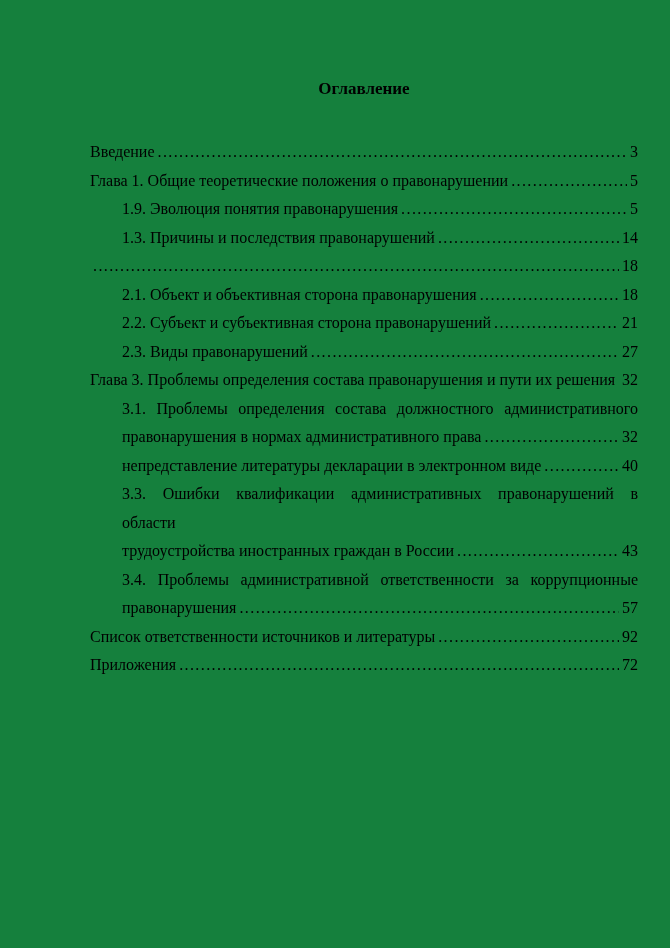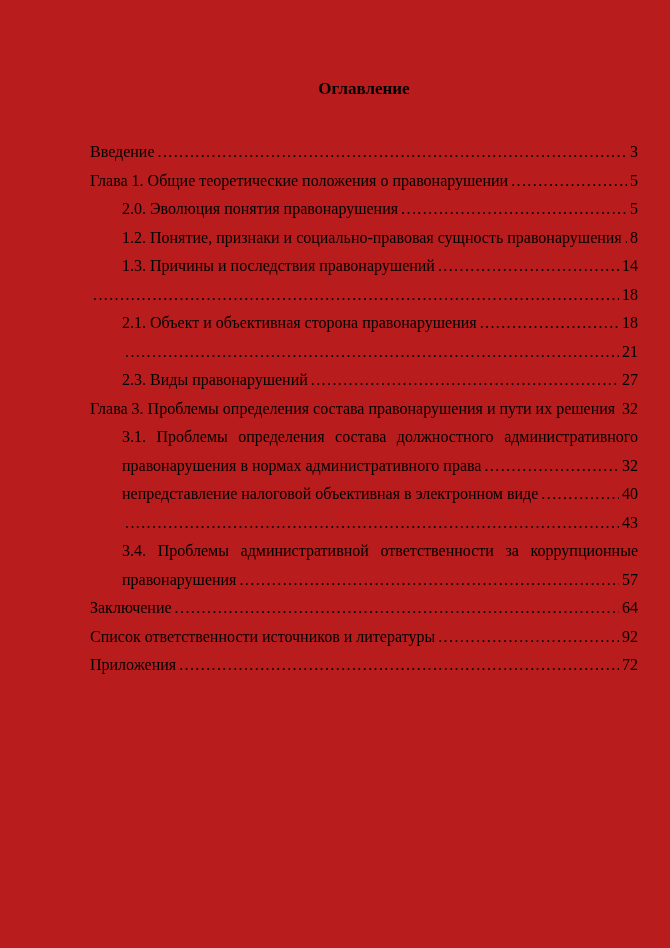--- a/index.html
+++ b/index.html
@@ -4,21 +4,21 @@
 <style>
   html, body {
     margin: 0;
     padding: 0;
     background: #ffffff;
   }
   .page {
     position: relative;
     width: 670px;
     height: 948px;
-    background: #b91c1c;
+    background: #15803d;
     box-sizing: border-box;
     padding: 78px 32px 0 90px;
     font-family: "Liberation Serif", "DejaVu Serif", serif;
     font-size: 16px;
     color: #000000;
     overflow: hidden;
   }
   .doc-title {
     text-align: center;
     font-weight: bold;
@@ -77,31 +77,23 @@
 
     <div class="last-line">
       <span class="entry-label">Глава 1. Общие теоретические положения о правонарушении</span>
       <span class="leader"></span>
       <span class="pagenum">5</span>
     </div>
   </div>
       <div class="toc-entry lvl1">
 
     <div class="last-line">
-      <span class="entry-label">2.0. Эволюция понятия правонарушения</span>
+      <span class="entry-label">1.9. Эволюция понятия правонарушения</span>
       <span class="leader"></span>
       <span class="pagenum">5</span>
-    </div>
-  </div>
-      <div class="toc-entry lvl1">
-
-    <div class="last-line">
-      <span class="entry-label">1.2. Понятие, признаки и социально-правовая сущность правонарушения</span>
-      <span class="leader"></span>
-      <span class="pagenum">8</span>
     </div>
   </div>
       <div class="toc-entry lvl1">
 
     <div class="last-line">
       <span class="entry-label">1.3. Причины и последствия правонарушений</span>
       <span class="leader"></span>
       <span class="pagenum">14</span>
     </div>
   </div>
@@ -116,20 +108,21 @@
 
     <div class="last-line">
       <span class="entry-label">2.1. Объект и объективная сторона правонарушения</span>
       <span class="leader"></span>
       <span class="pagenum">18</span>
     </div>
   </div>
       <div class="toc-entry lvl1">
 
     <div class="last-line">
+      <span class="entry-label">2.2. Субъект и субъективная сторона правонарушений</span>
       <span class="leader"></span>
       <span class="pagenum">21</span>
     </div>
   </div>
       <div class="toc-entry lvl1">
 
     <div class="last-line">
       <span class="entry-label">2.3. Виды правонарушений</span>
       <span class="leader"></span>
       <span class="pagenum">27</span>
@@ -146,45 +139,39 @@
       <div class="toc-entry lvl1">
     <div class="wrap-line">3.1. Проблемы определения состава должностного административного</div>
     <div class="last-line">
       <span class="entry-label">правонарушения в нормах административного права</span>
       <span class="leader"></span>
       <span class="pagenum">32</span>
     </div>
   </div>
       <div class="toc-entry lvl1">
     <div class="last-line">
-      <span class="entry-label">непредставление налоговой объективная в электронном виде</span>
+      <span class="entry-label">непредставление литературы декларации в электронном виде</span>
       <span class="leader"></span>
       <span class="pagenum">40</span>
     </div>
   </div>
       <div class="toc-entry lvl1">
+    <div class="wrap-line">3.3. Ошибки квалификации административных правонарушений в области</div>
     <div class="last-line">
+      <span class="entry-label">трудоустройства иностранных граждан в России</span>
       <span class="leader"></span>
       <span class="pagenum">43</span>
     </div>
   </div>
       <div class="toc-entry lvl1">
     <div class="wrap-line">3.4. Проблемы административной ответственности за коррупционные</div>
     <div class="last-line">
       <span class="entry-label">правонарушения</span>
       <span class="leader"></span>
       <span class="pagenum">57</span>
-    </div>
-  </div>
-      <div class="toc-entry lvl0">
-
-    <div class="last-line">
-      <span class="entry-label">Заключение</span>
-      <span class="leader"></span>
-      <span class="pagenum">64</span>
     </div>
   </div>
       <div class="toc-entry lvl0">
 
     <div class="last-line">
       <span class="entry-label">Список ответственности источников и литературы</span>
       <span class="leader"></span>
       <span class="pagenum">92</span>
     </div>
   </div>

